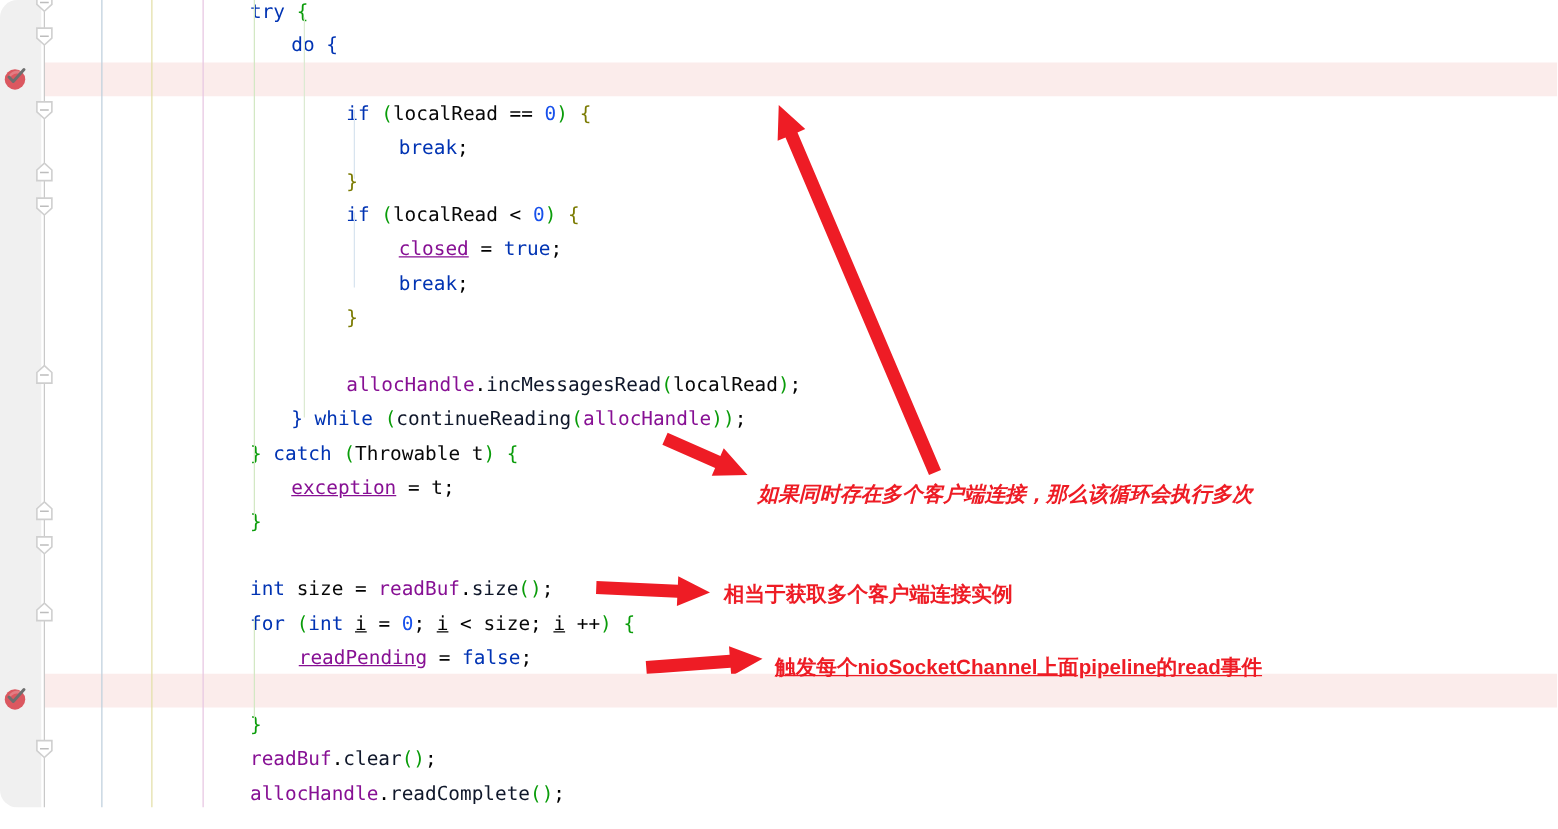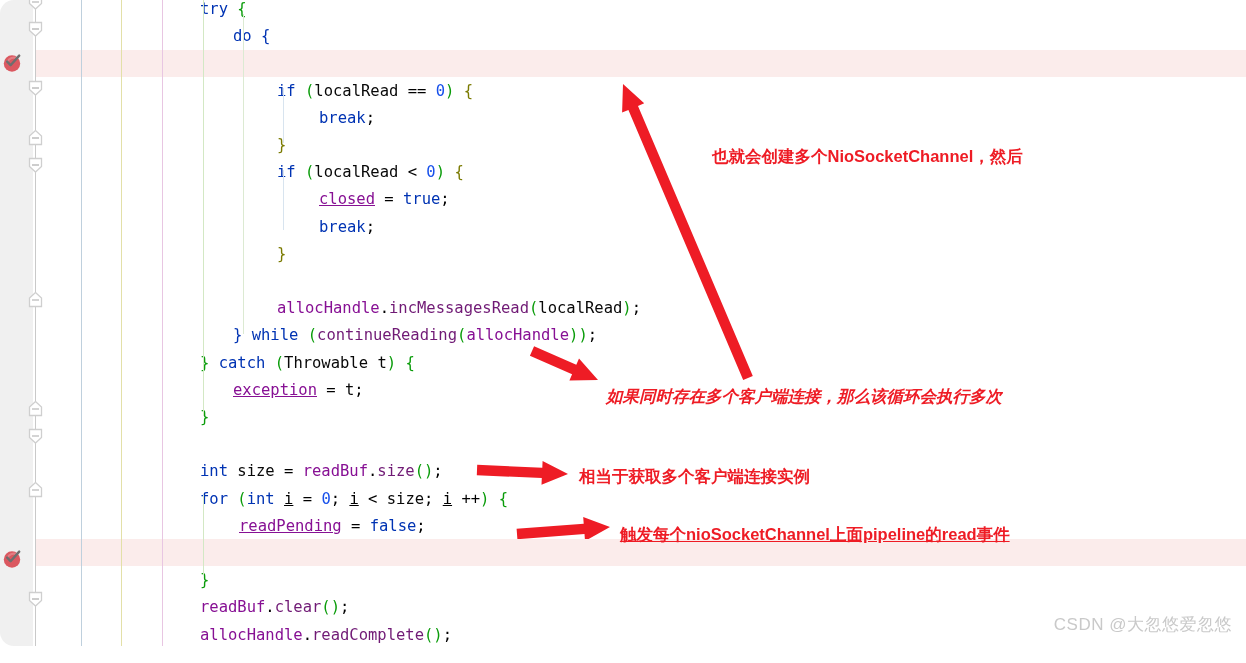--- a/index.html
+++ b/index.html
@@ -89,21 +89,21 @@
     position: absolute;
     left: 167px;
     white-space: pre;
     height: 27.2px;
   }
   .kw  { color: #0033b3; }
   .num { color: #1750eb; }
   .fld { color: #871094; }
   .fld-u { color: #871094; text-decoration: underline; }
   .loc-u { color: #000000; text-decoration: underline; }
-  .mth { color: #701a75; }
+  .mth { color: #0f172a; }
   .plain { color: #080808; }
 
   
   .annot {
     position: absolute;
     z-index: 9;
     font-family: "Liberation Sans", "DejaVu Sans", sans-serif;
     font-weight: bold;
     font-size: 16.5px;
     line-height: 25px;
@@ -237,21 +237,20 @@
   <div id="arrow-layer">
       <svg width="1246" height="663" style="position: absolute; left: 0px; top: 0px;">
         <polygon points="752.8,376.0 638.0,105.9 644.2,103.2 623.0,84.0 622.1,112.6 628.4,110.0 743.2,380.0" fill="#ee1c25"></polygon>
         <polygon points="529.9,355.8 572.1,374.3 569.4,380.5 598.0,380.0 579.0,358.6 576.3,364.8 534.1,346.2" fill="#ee1c25"></polygon>
         <polygon points="476.8,475.2 541.8,478.1 541.5,484.8 568.0,474.0 542.6,460.9 542.3,467.7 477.2,464.8" fill="#ee1c25"></polygon>
         <polygon points="517.4,539.2 584.5,534.1 585.0,540.9 610.0,527.0 583.2,517.0 583.7,523.8 516.6,528.8" fill="#ee1c25"></polygon>
       </svg>
     </div>
 
   <div id="annot-layer">
-      <div class="annot" style="left: 712px; top: 144px;"><div>也就会创建多个NioSocketChannel，然后</div></div>
+      <div class="annot" style="left: 712px; top: 144px;"></div>
       <div class="annot" style="left: 606px; top: 384px; font-style: italic;"><div>如果同时存在多个客户端连接，那么该循环会执行多次</div></div>
       <div class="annot" style="left: 579px; top: 464px; text-align: center;"><div>相当于获取多个客户端连接实例</div></div>
       <div class="annot" style="left: 620px; top: 522px; text-decoration: underline;"><div>触发每个nioSocketChannel上面pipeline的read事件</div></div>
     </div>
 
-  <div class="watermark">CSDN @大忽悠爱忽悠</div>
 
 </div>
 
 </body></html>

